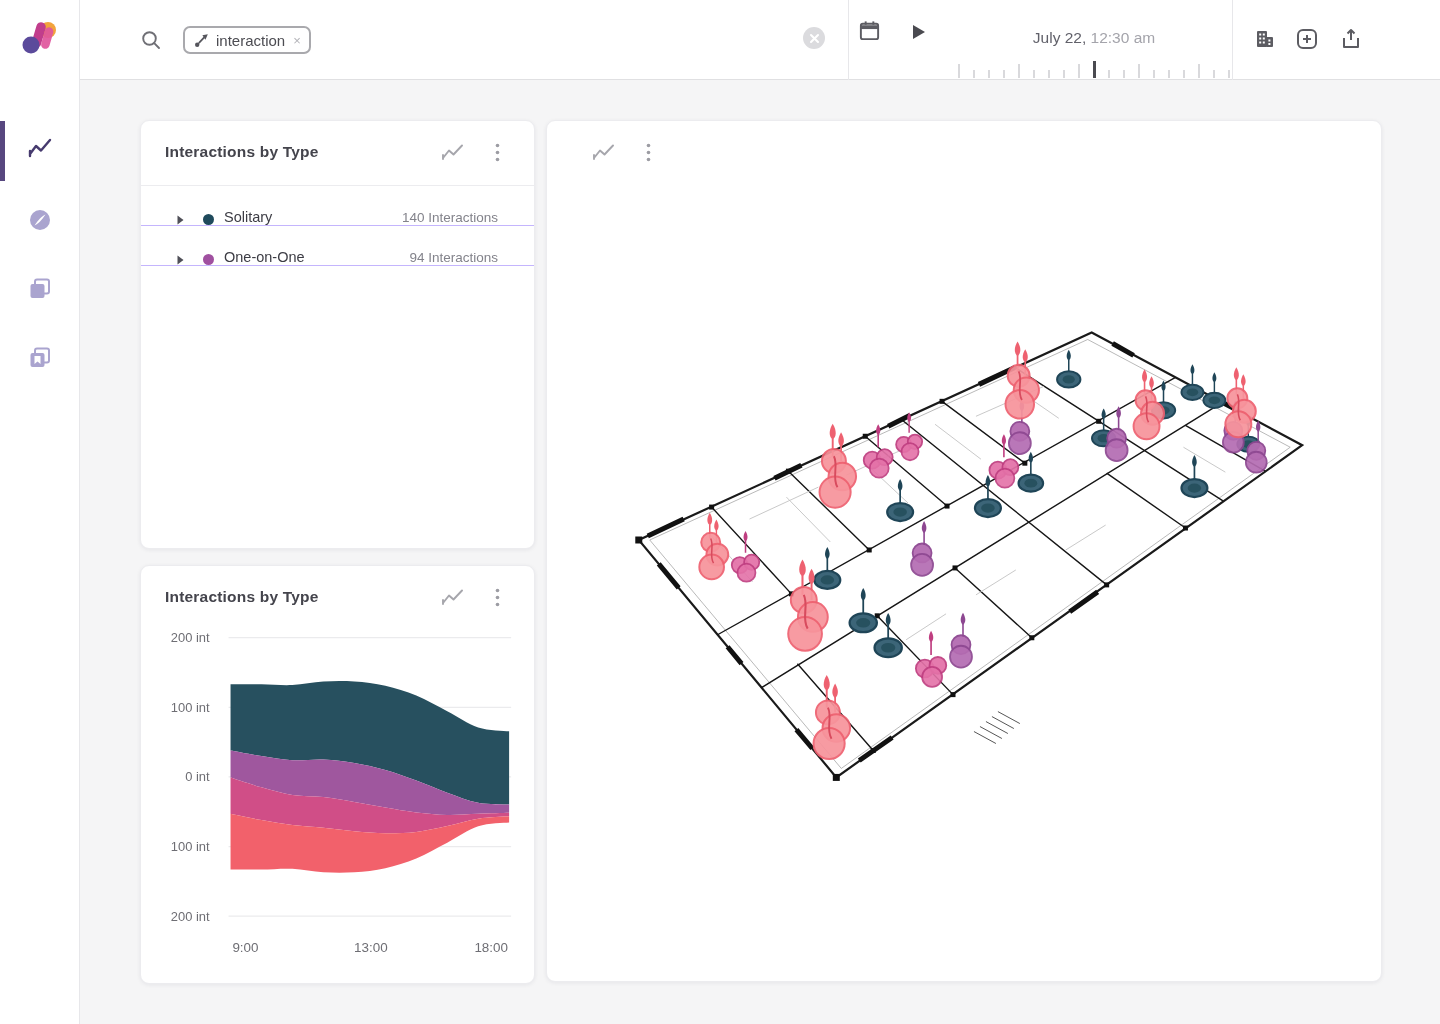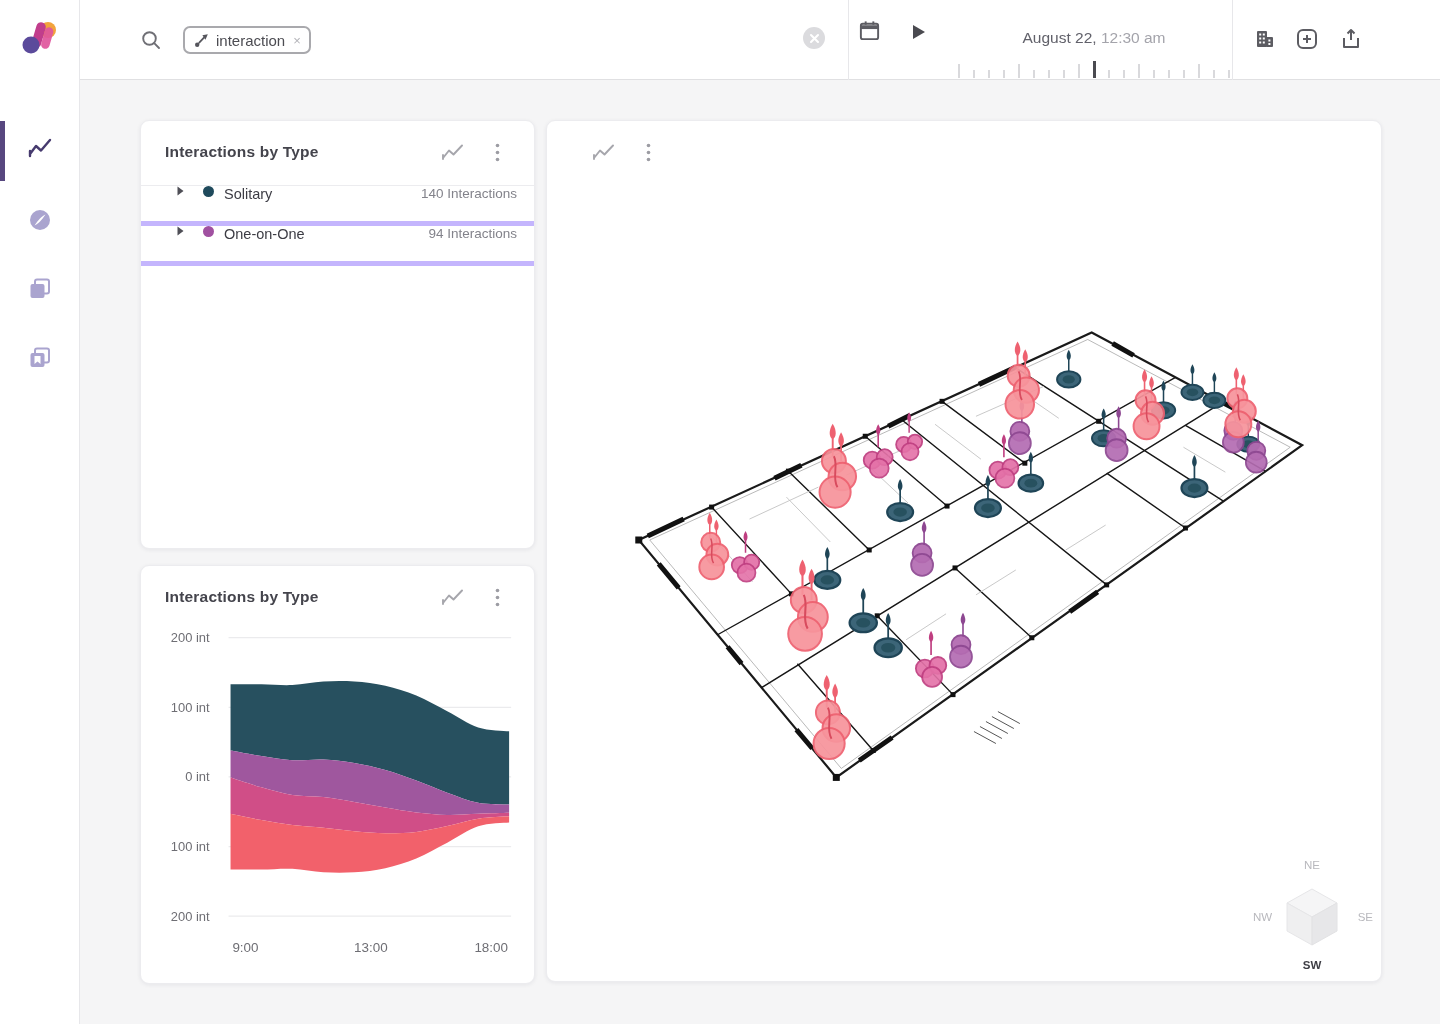--- a/index.html
+++ b/index.html
@@ -35,21 +35,21 @@
   
   .card { position:absolute; background:#fff; border:1px solid #ececef; border-radius:9px; box-shadow:0 1px 4px rgba(30,30,60,.07); }
   .card-list  { left:140px; top:120px;  width:395px; height:429px; }
   .card-stream{ left:140px; top:565px;  width:395px; height:419px; }
   .card-model { left:546px; top:120px;  width:836px; height:862px; }
   .card-head { height:62px; display:flex; align-items:center; padding:0 26px 0 24px; }
   .card-title { flex:1; font-size:15.5px; font-weight:700; color:#44444c; letter-spacing:.2px; }
   .card-head .hicon { margin-left:22px; width:22px; height:18px; display:flex; align-items:center; justify-content:center; }
 
   .rows { border-top:1px solid #ececef; margin:2px 0 0; }
-  .row { height:40px; display:flex; align-items:flex-start; border-bottom:5px solid #c4b5fd; padding:0 17px 0 36px; cursor:pointer; }
+  .row { height:40px; display:flex; align-items:flex-end; border-bottom:1px solid #c4b5fd; padding:0 36px 0 36px; cursor:pointer; }
   .row .caret { width:12px; display:flex; }
   .row .dot { width:11px; height:11px; border-radius:50%; margin-left:14px; }
   .row .lbl { margin-left:10px; font-size:14.5px; color:#3c3c44; }
   .row .val { margin-left:auto; font-size:13.5px; color:#83838b; }
 
   .chart-svg { position:absolute; inset:0; }
   .plan-svg { position:absolute; inset:0; }
 
   
   .compass { position:absolute; left:700px; top:738px; width:130px; height:112px; font-size:11.5px; color:#b8b8bd; }
@@ -130,21 +130,21 @@
       <line x1="16" y1="2.5" x2="16" y2="6" stroke="#5c5c62" stroke-width="2"></line>
     </svg>
   </button>
   <button class="play-btn">
     <svg width="14" height="16" viewBox="0 0 14 16">
       <path d="M1,1 L13,8 L1,15 Z" fill="#4a4a50"></path>
     </svg>
   </button>
 
   <div class="date">
-    <span class="d1">August 22,</span>
+    <span class="d1">July 22,</span>
     <span class="d2">12:30 am</span>
   </div>
 
   <div class="ruler" id="ruler">
       <span class="tall" style="left: 0px;"></span>
       <span class="short" style="left: 15px;"></span>
       <span class="short" style="left: 30px;"></span>
       <span class="short" style="left: 45px;"></span>
       <span class="tall" style="left: 60px;"></span>
       <span class="short" style="left: 75px;"></span>
@@ -551,25 +551,14 @@
       </button>
       <button class="hicon">
         <svg width="5" height="19" viewBox="0 0 5 19">
           <circle cx="2.5" cy="2.5" r="1.8" fill="#9c9ca3"></circle>
             <circle cx="2.5" cy="9.5" r="1.8" fill="#9c9ca3"></circle>
             <circle cx="2.5" cy="16.5" r="1.8" fill="#9c9ca3"></circle>
         </svg>
       </button>
     </div>
 
-    <div class="compass">
-      <span class="c-top">NE</span>
-      <span class="c-left">NW</span>
-      <span class="c-right">SE</span>
-      <span class="c-bottom">SW</span>
-      <svg class="cube" width="60" height="62" viewBox="0 0 60 62">
-        <path d="M30,4 L55,18 L30,32 L5,18 Z" fill="#f5f5f6" stroke="#e6e6e8" stroke-width="1"></path>
-        <path d="M5,18 L30,32 L30,60 L5,46 Z" fill="#efeff0" stroke="#e6e6e8" stroke-width="1"></path>
-        <path d="M55,18 L30,32 L30,60 L55,46 Z" fill="#e7e7e9" stroke="#e2e2e4" stroke-width="1"></path>
-      </svg>
-    </div>
   </section>
 </main>
 
 </body></html>

